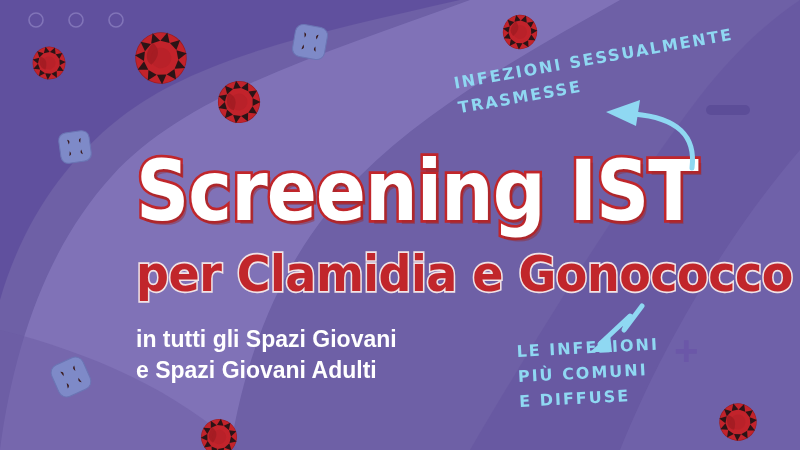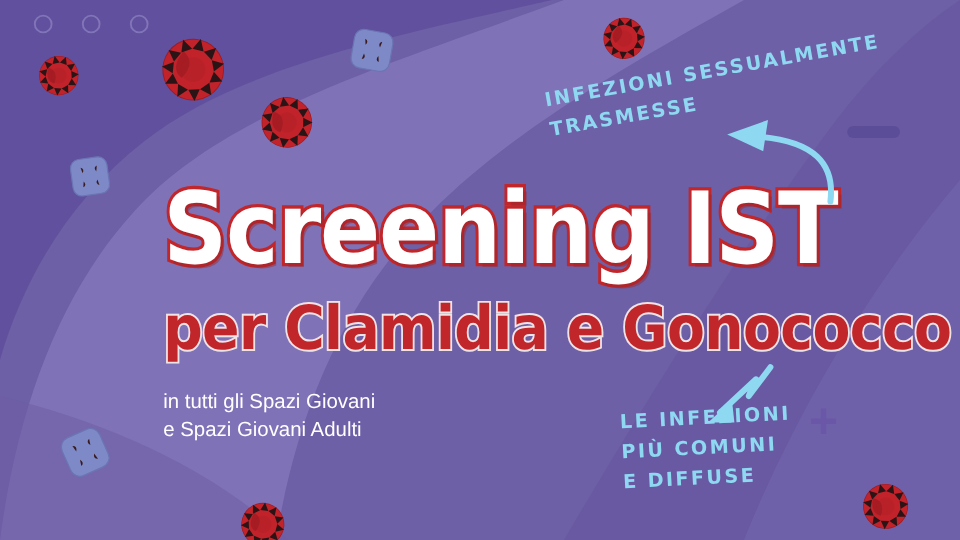--- a/index.html
+++ b/index.html
@@ -55,22 +55,22 @@
     -webkit-text-stroke:3px #F0E3E6;
     paint-order:stroke fill;
     white-space:nowrap;
     margin-top:26px;
     transform:scaleY(1.1);
     transform-origin:left top;
   }
   .title-body {
     margin-top:30px;
     font-family:"Liberation Sans", sans-serif;
-    font-weight:normal;
-    font-size:17px;
+    font-weight:bold;
+    font-size:23px;
     line-height:1.32;
     color:#ffffff;
     white-space:pre-line;
   }
 
   
   .hand {
     position:absolute;
     font-family:"DejaVu Sans", sans-serif;
     font-weight:bold;

